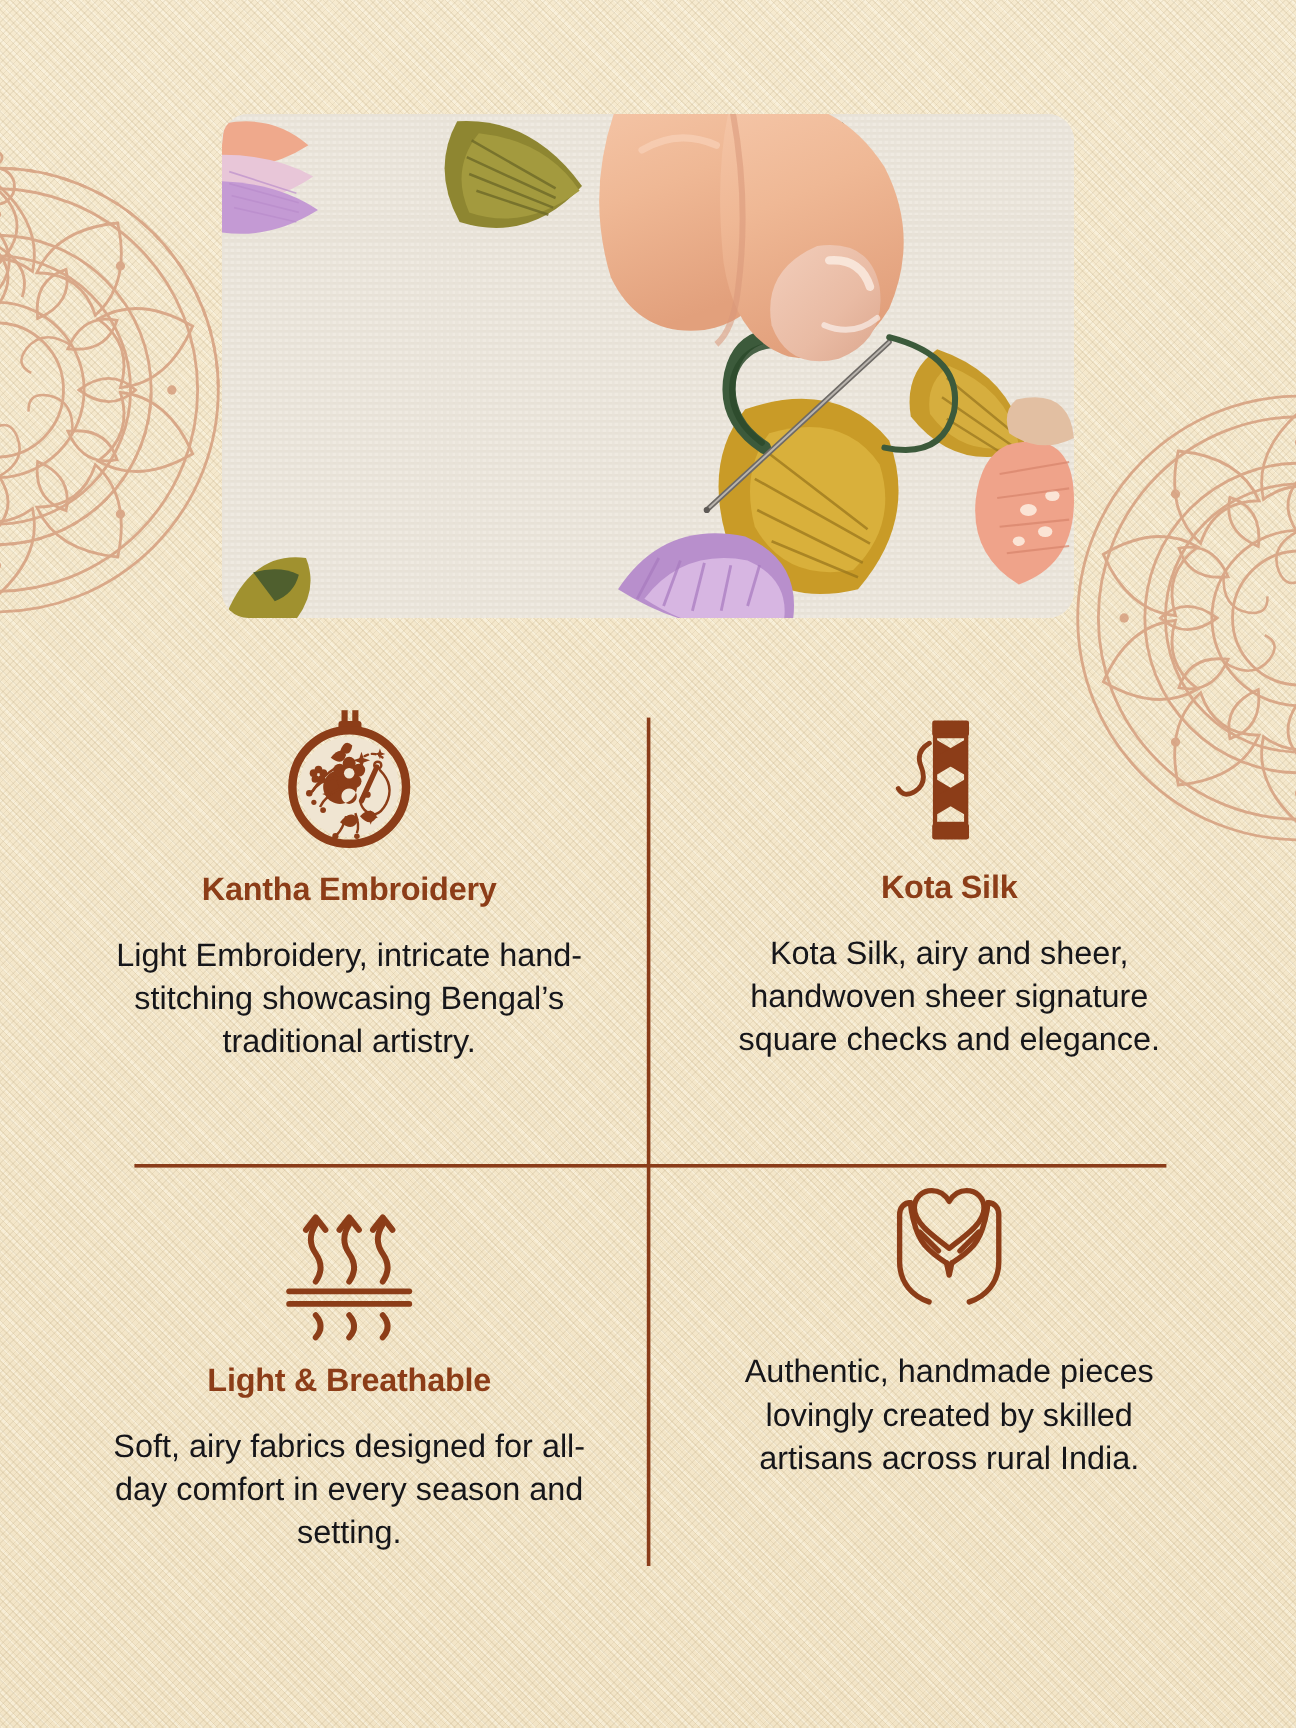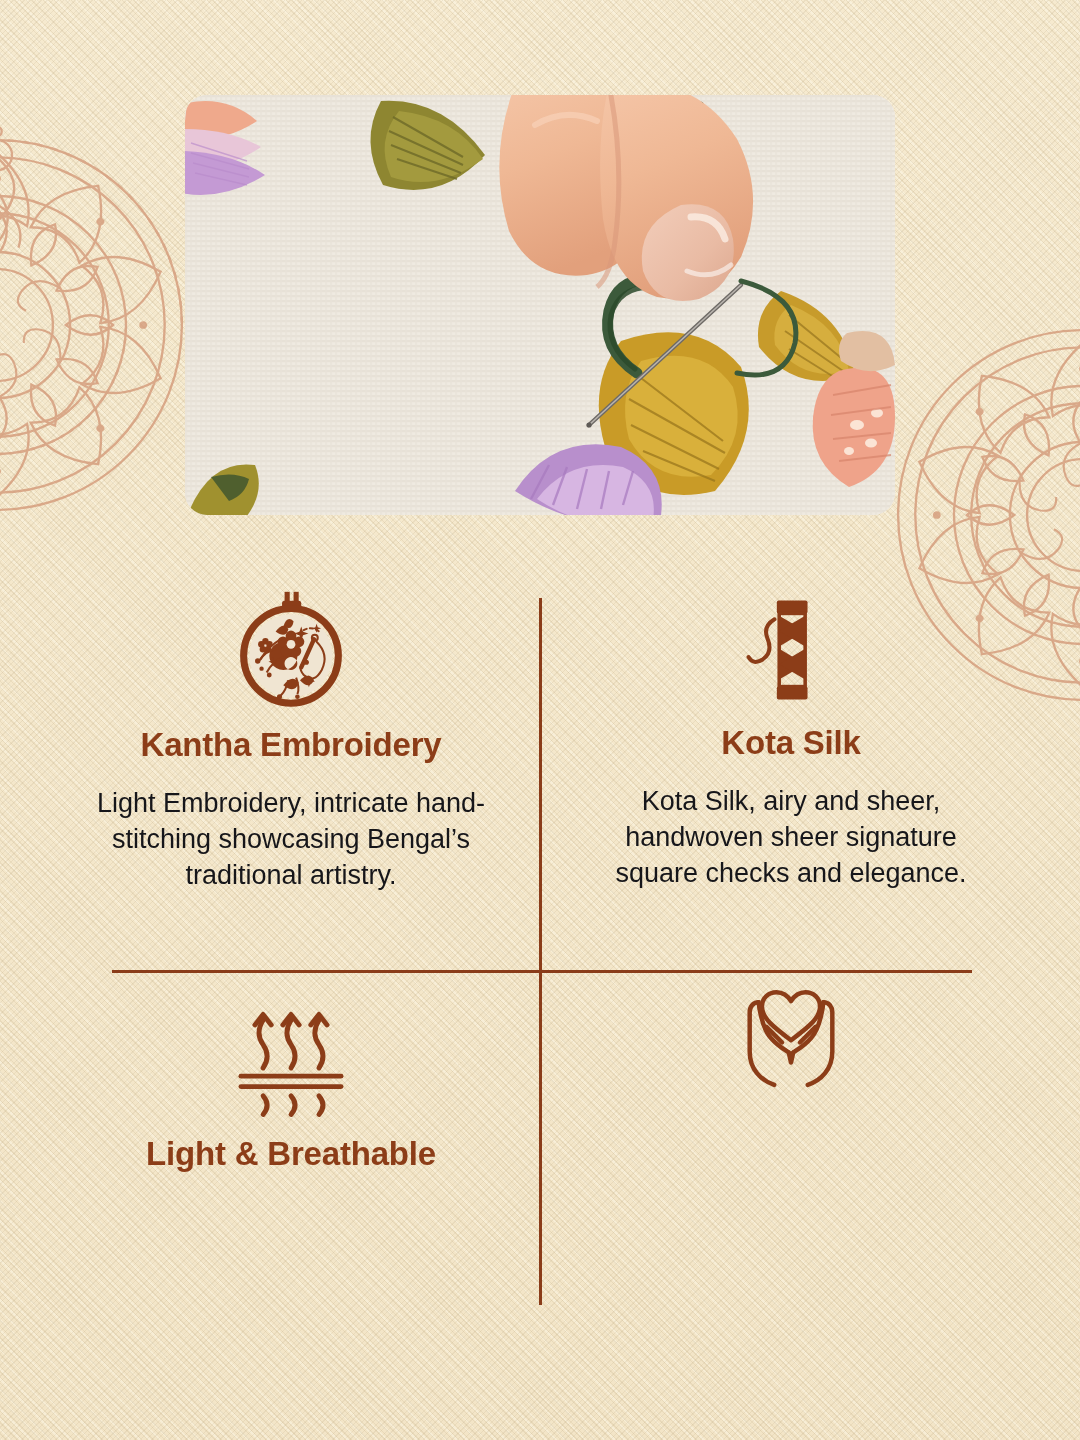--- a/index.html
+++ b/index.html
@@ -76,21 +76,21 @@
   .cell-br { left:556px; top:412px; }
 
   .feature-icon {
     height:132px;
     display:flex;
     align-items:center;
     justify-content:center;
   }
 
   .feature-title {
-    font-size:33px;
+    font-size:27px;
     font-weight:bold;
     color:#8C3D18;
     letter-spacing:-0.2px;
     margin-top:8px;
   }
 
   .feature-desc {
     font-size:27px;
     line-height:1.33;
     color:#16161A;
@@ -488,20 +488,21 @@
             <path d="M12 63 H98"></path>
             <path d="M12 72 H98"></path>
 
             <path d="M31 80 q7 8 0 16"></path>
             <path d="M55 80 q7 8 0 16"></path>
             <path d="M79 80 q7 8 0 16"></path>
           </g>
         </svg>
       </div>
       <div class="feature-title">Light &amp; Breathable</div>
+      <div class="feature-desc">Soft, airy fabrics designed for all-day comfort in every season and setting.</div>
     </div>
 
     <div class="cell cell-br">
       <div class="feature-icon">
         <svg width="134" height="118" viewBox="0 0 120 100">
           <g fill="none" stroke="#8C3D18" stroke-width="4" stroke-linecap="round" stroke-linejoin="round">
 
             <path d="M60 52 C44 40 34 32 34 22 C34 14 40 9 47 9 C52 9 57 12 60 17 C63 12 68 9 73 9 C80 9 86 14 86 22 C86 32 76 40 60 52 Z"></path>
 
             <path d="M31 18 C26 18 23 22 23 27 L23 62 C23 78 33 88 45 92"></path>
@@ -509,16 +510,17 @@
             <path d="M38 40 C38 40 46 48 52 54"></path>
 
             <path d="M89 18 C94 18 97 22 97 27 L97 62 C97 78 87 88 75 92"></path>
             <path d="M89 18 C89 18 87 40 78 50 C72 57 65 61 62 63"></path>
             <path d="M82 40 C82 40 74 48 68 54"></path>
 
             <path d="M58 63 L60 72 L62 63"></path>
           </g>
         </svg>
       </div>
+      <div class="feature-desc">Authentic, handmade pieces lovingly created by skilled artisans across rural India.</div>
     </div>
 
   </div>
 </div>
 
 </body></html>

